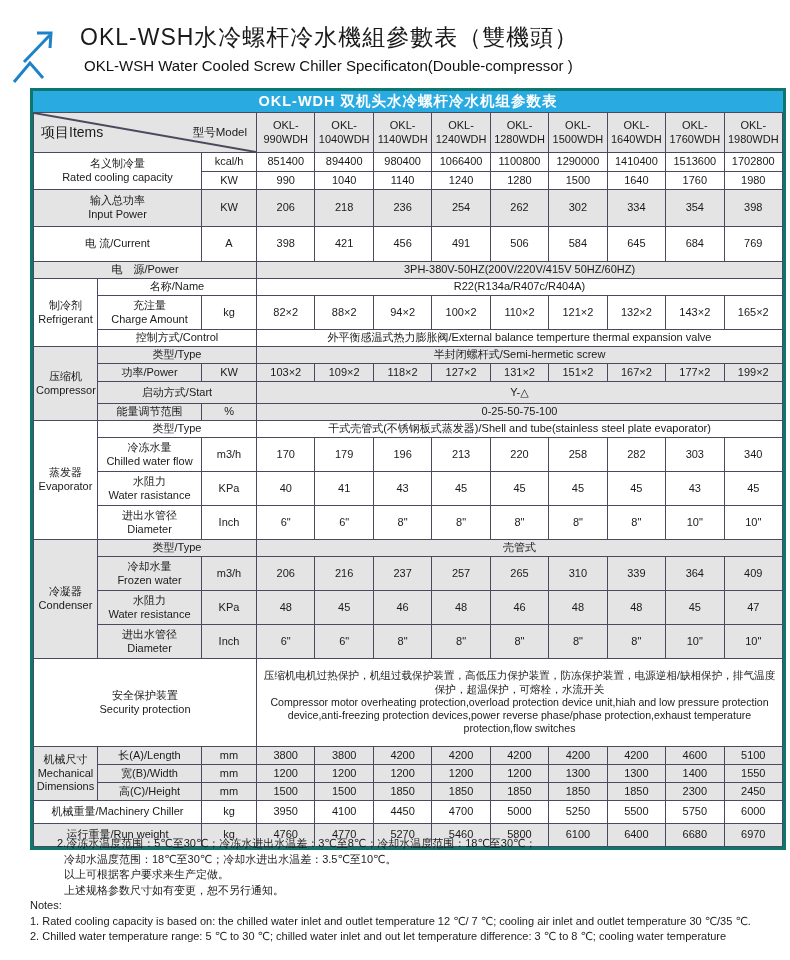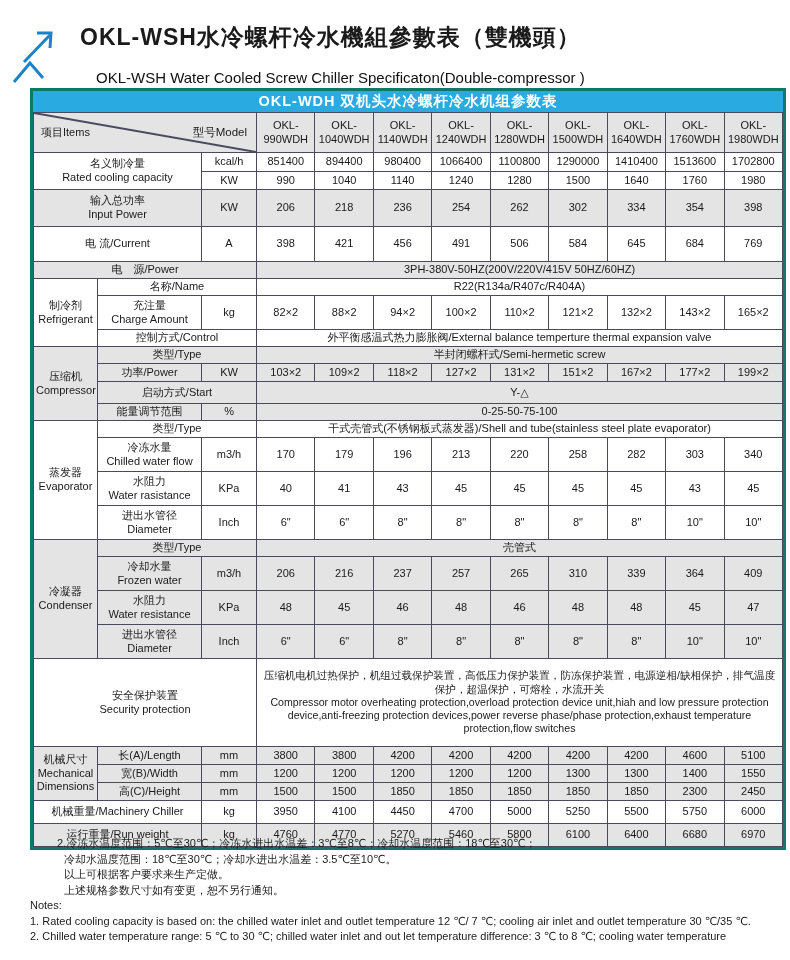--- a/index.html
+++ b/index.html
@@ -5,41 +5,41 @@
   html,body{margin:0;padding:0;}
   body{
     width:790px;height:960px;background:#ffffff;color:#1a1a1a;
     font-family:"Liberation Sans","DejaVu Sans",sans-serif;
     position:relative;overflow:hidden;
   }
   
   .page-header{display:flex;align-items:flex-start;padding:16px 0 0 10px;}
   .logo{width:56px;height:62px;flex:0 0 56px;margin-top:8px;}
   .titles{margin-left:14px;}
-  .title-zh{font-size:23px;font-weight:700;letter-spacing:1px;margin:6px 0 3px 0;}
-  .title-en{font-size:15px;font-weight:400;margin:16px;color:#111;}
+  .title-zh{font-size:23px;font-weight:400;letter-spacing:1px;margin:6px 0 3px 0;}
+  .title-en{font-size:15px;font-weight:400;margin:4px;color:#111;}
   
   .table-wrap{
     position:absolute;left:30px;top:88px;width:756px;
     border:3px solid #0f766e;box-sizing:border-box;background:#fff;
   }
   .banner{
     background:#29abe2;color:#fff;text-align:center;
     font-size:14.5px;font-weight:700;height:21px;line-height:21px;letter-spacing:1px;
   }
   table.spec{border-collapse:collapse;table-layout:fixed;width:100%;font-size:11px;}
   table.spec td{
     border:1px solid #4a4a5e;text-align:center;vertical-align:middle;
     padding:0 2px;line-height:1.25;overflow:hidden;
   }
   tr.gray td{background:#e4e4e4;}
   tr.white td{background:#ffffff;}
   td.diag{position:relative;padding:0;}
   td.diag svg{position:absolute;left:0;top:0;width:100%;height:100%;}
-  .diag-items{position:absolute;left:7px;top:0;bottom:0;display:flex;align-items:center;font-size:11px;}
+  .diag-items{position:absolute;left:7px;top:0;bottom:0;display:flex;align-items:center;font-size:14px;}
   .diag-model{position:absolute;right:9px;top:0;bottom:0;display:flex;align-items:center;font-size:11.5px;}
   .model-cell{white-space:pre-line;font-size:11px;line-height:1.3;}
   .two-line span{display:block;}
   td.sec-text{
     text-align:left;font-size:10.6px;line-height:16.5px;padding:3px 5px;vertical-align:top;margin-left:41px;
   }
   
   .notes{position:absolute;left:30px;top:836px;width:752px;font-size:11px;line-height:15.5px;color:#1c1c1c;}
   .notes div{white-space:nowrap;}
   .ind1{padding-left:27px;}

